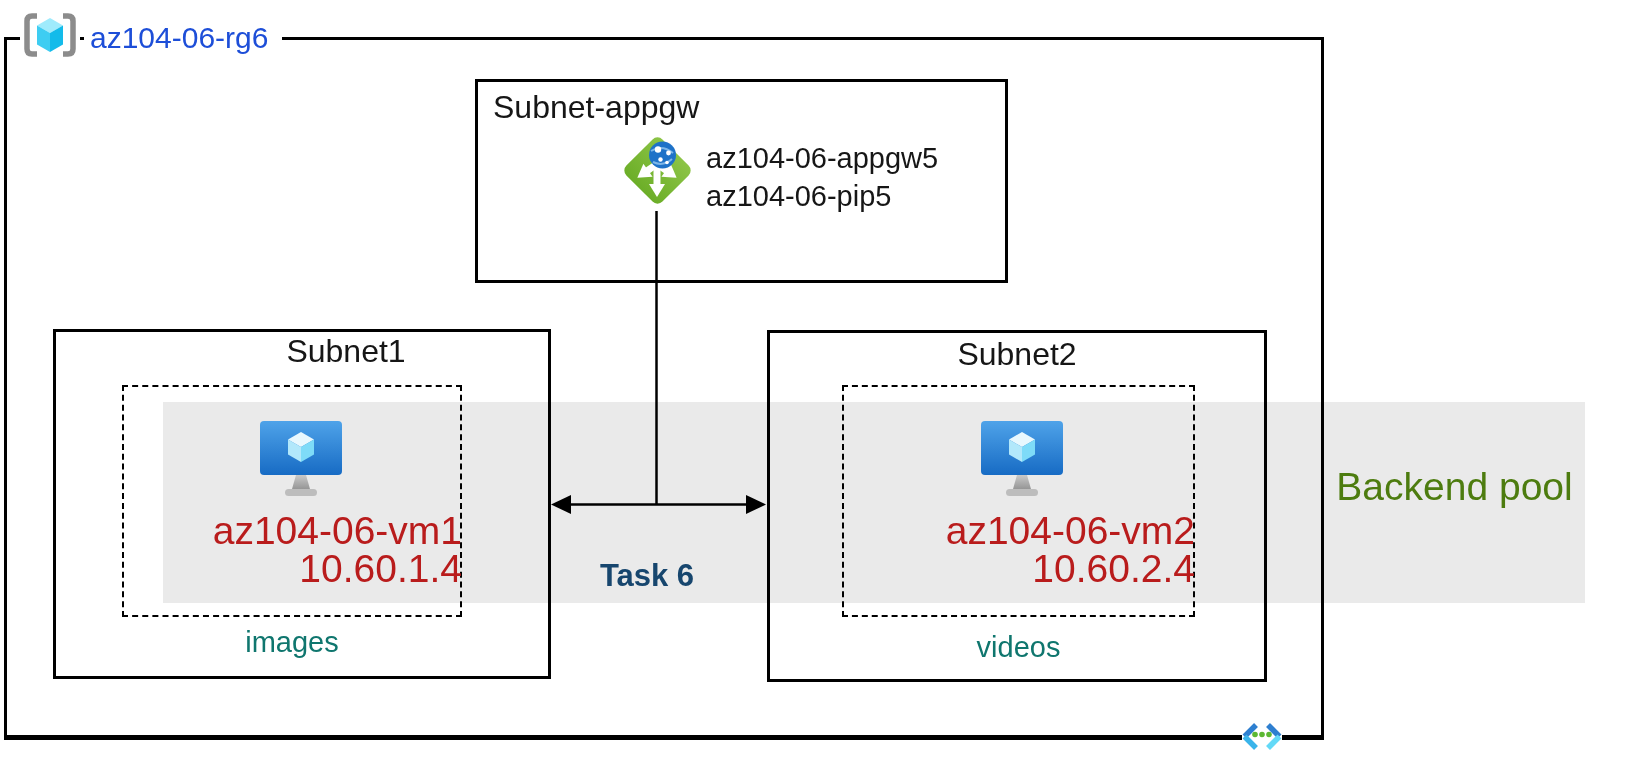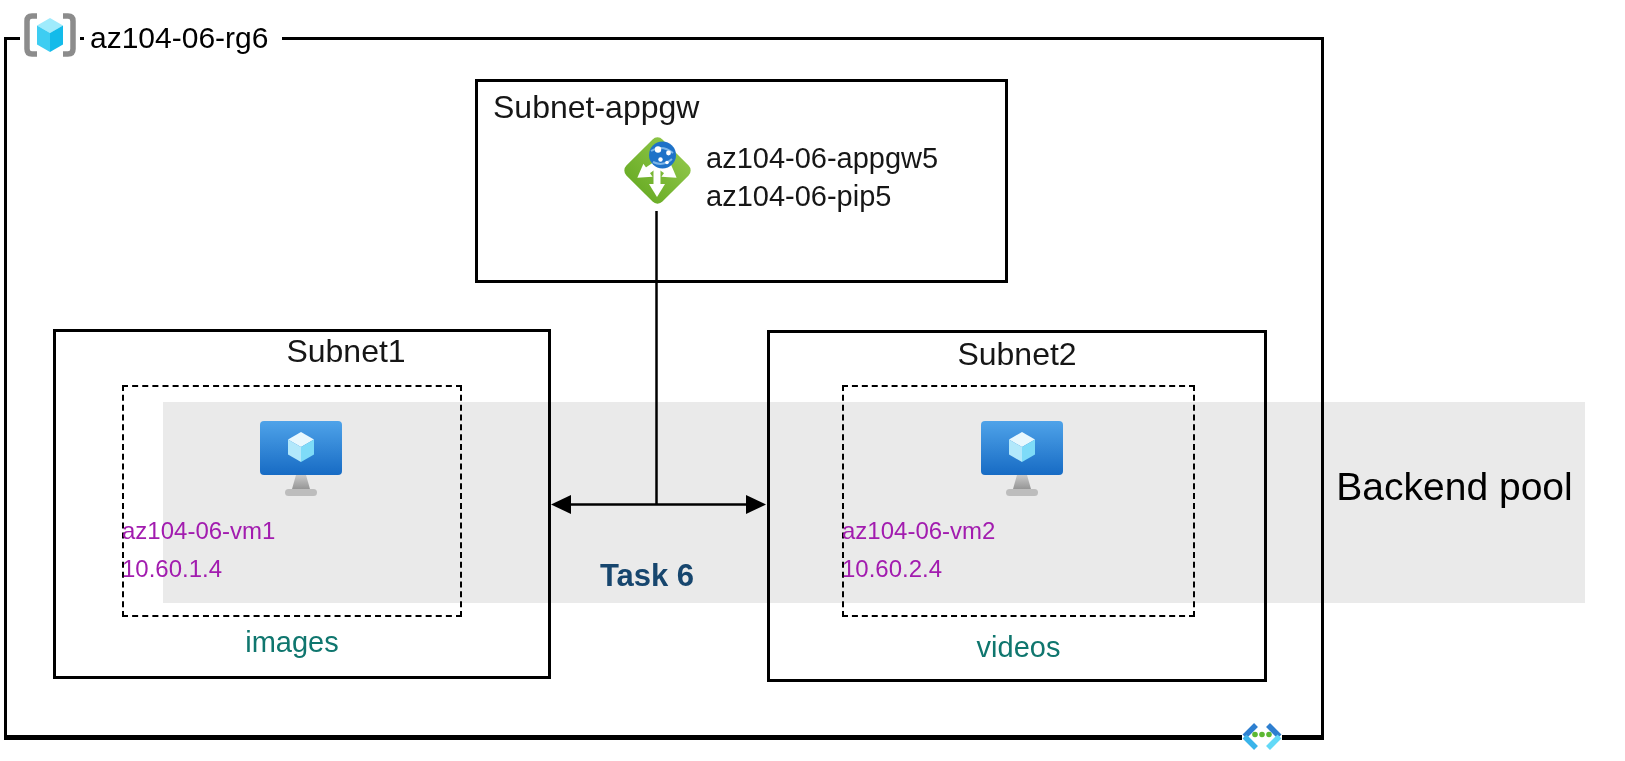--- a/index.html
+++ b/index.html
@@ -21,21 +21,21 @@
   
   .band {
     left: 163px; top: 402px; width: 1422px; height: 201px;
     background: #eaeaea;
     z-index: 0;
   }
   .band-label {
     left: 1323px; top: 465px; width: 263px;
     text-align: center;
     font-size: 39px;
-    color: #000000;
+    color: #4d7c0f;
     z-index: 4;
   }
 
   
   .solid-box {
     border: 3px solid #000000;
     background: transparent;
     z-index: 2;
   }
   .outer-box {
@@ -58,42 +58,42 @@
     left: 20px; top: 9px; width: 60px; height: 51px;
     background: #ffffff;
     display: flex; align-items: center; justify-content: center;
     z-index: 3;
   }
   .rg-title {
     left: 84px; top: 18px; height: 40px; line-height: 40px;
     padding: 0 14px 0 6px;
     background: #ffffff;
     font-size: 30px;
-    color: #000000;
+    color: #1d4ed8;
     z-index: 3;
     white-space: nowrap;
   }
 
   
   .box-title { font-size: 32px; color: #161616; z-index: 3; white-space: nowrap; }
   .appgw-title { left: 493px; top: 89px; }
   .subnet1-title { left: 53px; top: 333px; width: 586px; text-align: center; }
   .subnet2-title { left: 767px; top: 336px; width: 500px; text-align: center; }
 
   .appgw-lines {
     left: 706px; top: 139px;
     font-size: 29px; line-height: 38px;
     color: #161616; z-index: 3;
     white-space: nowrap;
   }
   .appgw-lines span { display: block; }
 
   .vm-lines {
-    font-size: 24px; line-height: 38px;
-    color: #a21caf; text-align: left; z-index: 3;
+    font-size: 39px; line-height: 38px;
+    color: #b91c1c; text-align: right; z-index: 3;
   }
   .vm-lines span { display: block; }
   .vm1-lines { left: 122px; top: 512px; width: 340px; }
   .vm2-lines { left: 842px; top: 512px; width: 353px; }
 
   .storage-label {
     font-size: 29px; color: #0f766e; text-align: center; z-index: 3;
   }
   .label-images { left: 122px; top: 626px; width: 340px; }
   .label-videos { left: 842px; top: 631px; width: 353px; }

